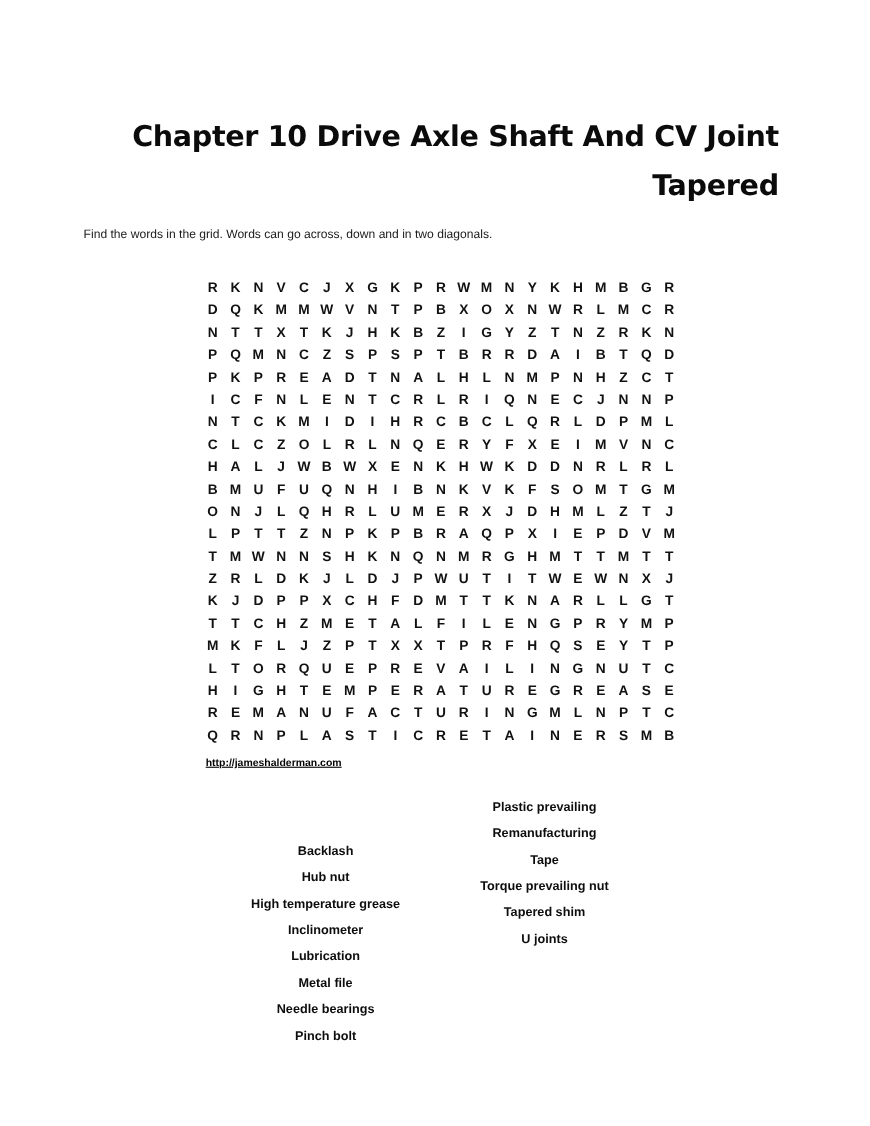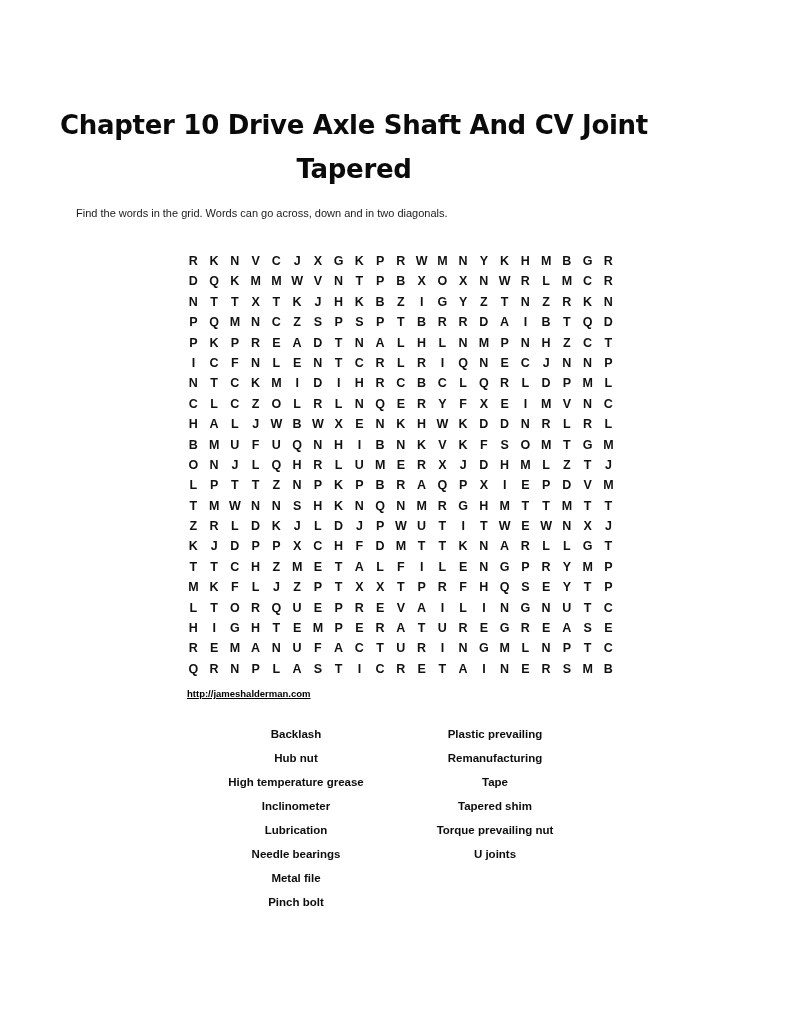--- a/index.html
+++ b/index.html
@@ -11,21 +11,21 @@
     background: #ffffff;
     font-family: "Liberation Sans", sans-serif;
     color: #000000;
     overflow: hidden;
   }
   .title {
     position: absolute;
     top: 103px;
     left: 0;
     width: 708px;
-    text-align: center;
+    text-align: right;
     font-family: "DejaVu Sans", sans-serif;
     font-weight: bold;
     font-size: 26px;
     letter-spacing: -0.3px;
     line-height: 44px;
     color: #0b0b0b;
   }
   .instructions {
     position: absolute;
     top: 207px;
@@ -59,21 +59,21 @@
     font-size: 9.5px;
     font-weight: bold;
     color: #000000;
     text-decoration: underline;
   }
   .word-list-column {
     position: absolute;
     top: 722px;
     width: 200px;
   }
-  .word-list-left  { left: 196px; }
+  .word-list-left  { left: 196px; margin-top: 40px; }
   .word-list-right { left: 395px; }
   .word-item {
     height: 24px;
     line-height: 24px;
     text-align: center;
     font-size: 11.5px;
     font-weight: bold;
     color: #0d0d0d;
     white-space: nowrap;
   }
@@ -577,27 +577,27 @@
     </div>
 
   <div class="source-url">http://jameshalderman.com</div>
 
   <div class="word-list-column word-list-left">
       <div class="word-item">Backlash</div>
       <div class="word-item">Hub nut</div>
       <div class="word-item">High temperature grease</div>
       <div class="word-item">Inclinometer</div>
       <div class="word-item">Lubrication</div>
+      <div class="word-item">Metal file</div>
       <div class="word-item">Needle bearings</div>
-      <div class="word-item">Metal file</div>
       <div class="word-item">Pinch bolt</div>
     </div>
 
   <div class="word-list-column word-list-right">
       <div class="word-item">Plastic prevailing</div>
       <div class="word-item">Remanufacturing</div>
       <div class="word-item">Tape</div>
+      <div class="word-item">Torque prevailing nut</div>
       <div class="word-item">Tapered shim</div>
-      <div class="word-item">Torque prevailing nut</div>
       <div class="word-item">U joints</div>
     </div>
 
 </div>
 
 </body></html>

